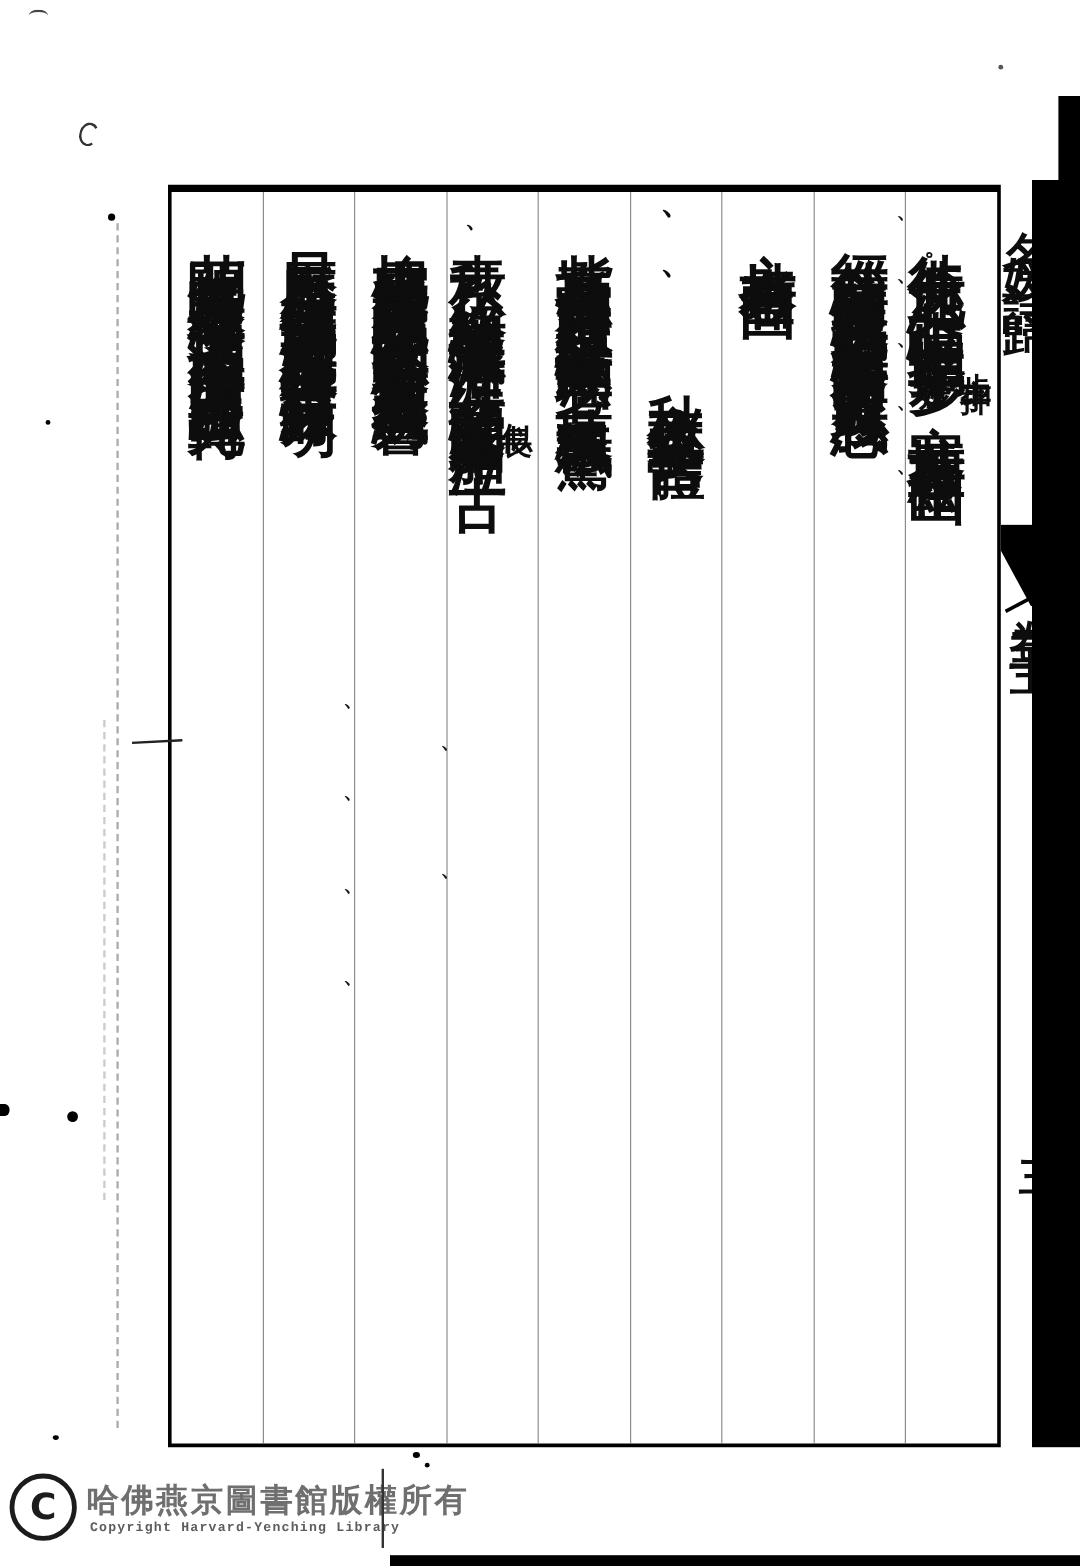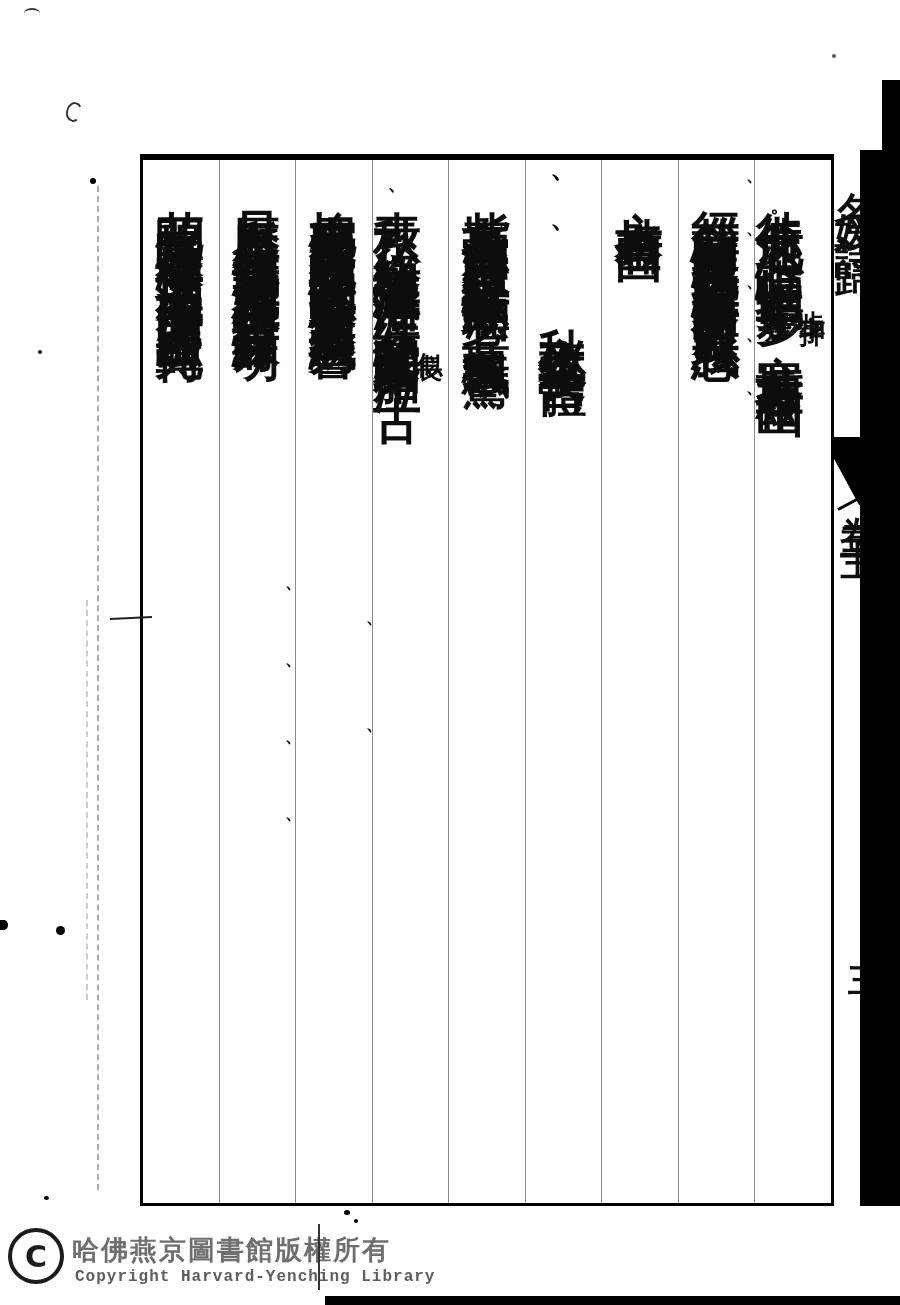--- a/index.html
+++ b/index.html
@@ -44,21 +44,21 @@
   .em1{left:744px;top:178px;}
   .em2{left:283px;top:585px;letter-spacing:60px;}
   .em3{left:364px;top:620px;letter-spacing:90px;}
 
   
   .stamp-circle{position:absolute;left:8px;top:1228px;width:48px;height:48px;border:4px solid #1c1c1c;
                 border-radius:50%;display:flex;align-items:center;justify-content:center;
                 font-family:"DejaVu Sans",sans-serif;font-size:30px;font-weight:700;color:#1c1c1c;}
   .stamp-cn{position:absolute;left:72px;top:1232px;font-size:27px;letter-spacing:2px;
             color:#6f6f6f;font-weight:600;font-family:"DejaVu Serif",serif;}
-  .stamp-en{position:absolute;left:75px;top:1268px;font-size:16px;letter-spacing:1px;
+  .stamp-en{position:absolute;left:75px;top:1268px;font-size:11px;letter-spacing:1px;
             color:#5d5d5d;font-weight:700;font-family:"Liberation Mono",monospace;}
   .stamp-line{position:absolute;left:318px;top:1224px;width:2px;height:66px;background:#333;}
 
   
   .speck{position:absolute;background:#000;border-radius:50%;}
   .n1{left:90px;top:178px;width:6px;height:6px;}
   .n2{left:38px;top:350px;width:4px;height:4px;}
   .n3{left:56px;top:926px;width:9px;height:9px;}
   .n4{left:0px;top:920px;width:8px;height:10px;border-radius:0 50% 50% 0;}
   .n5{left:344px;top:1210px;width:6px;height:5px;}

